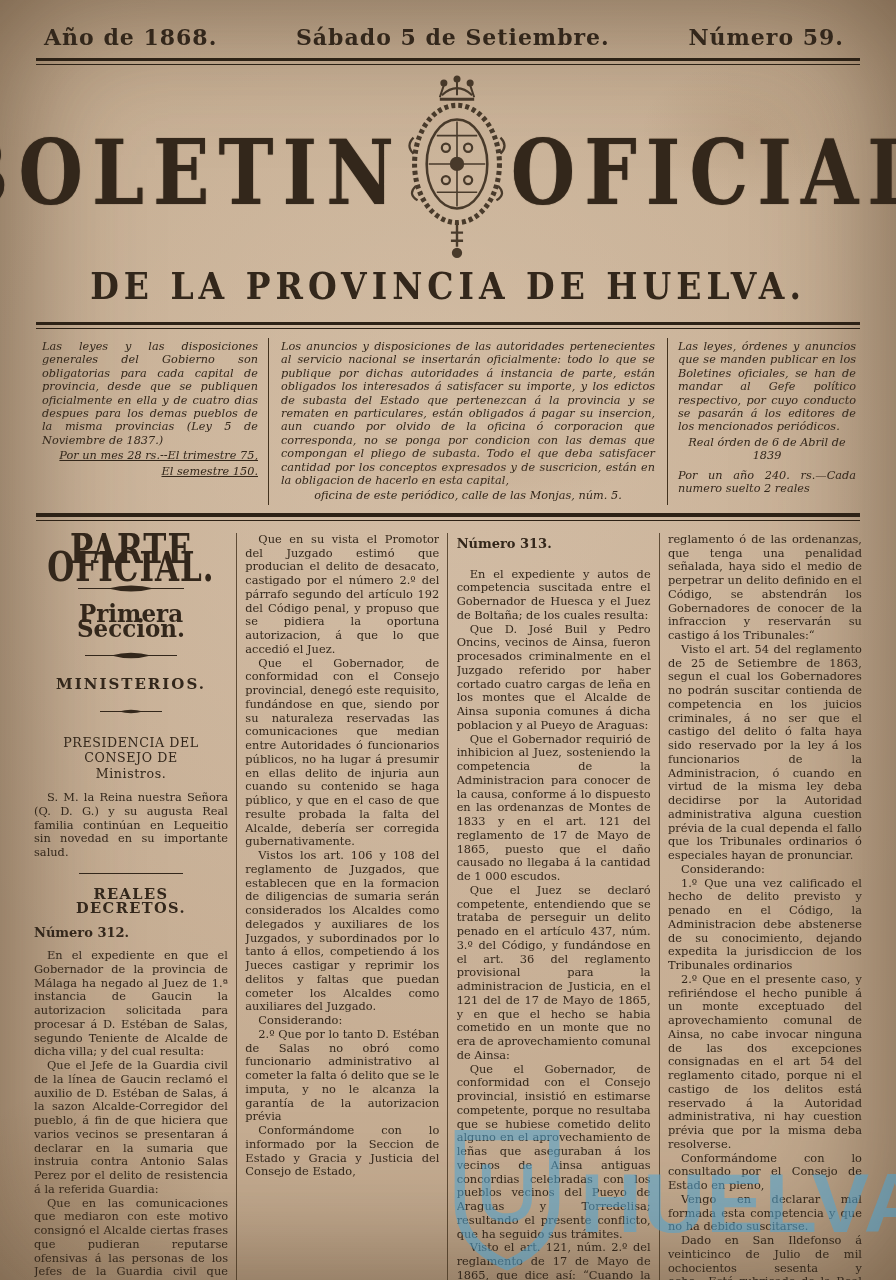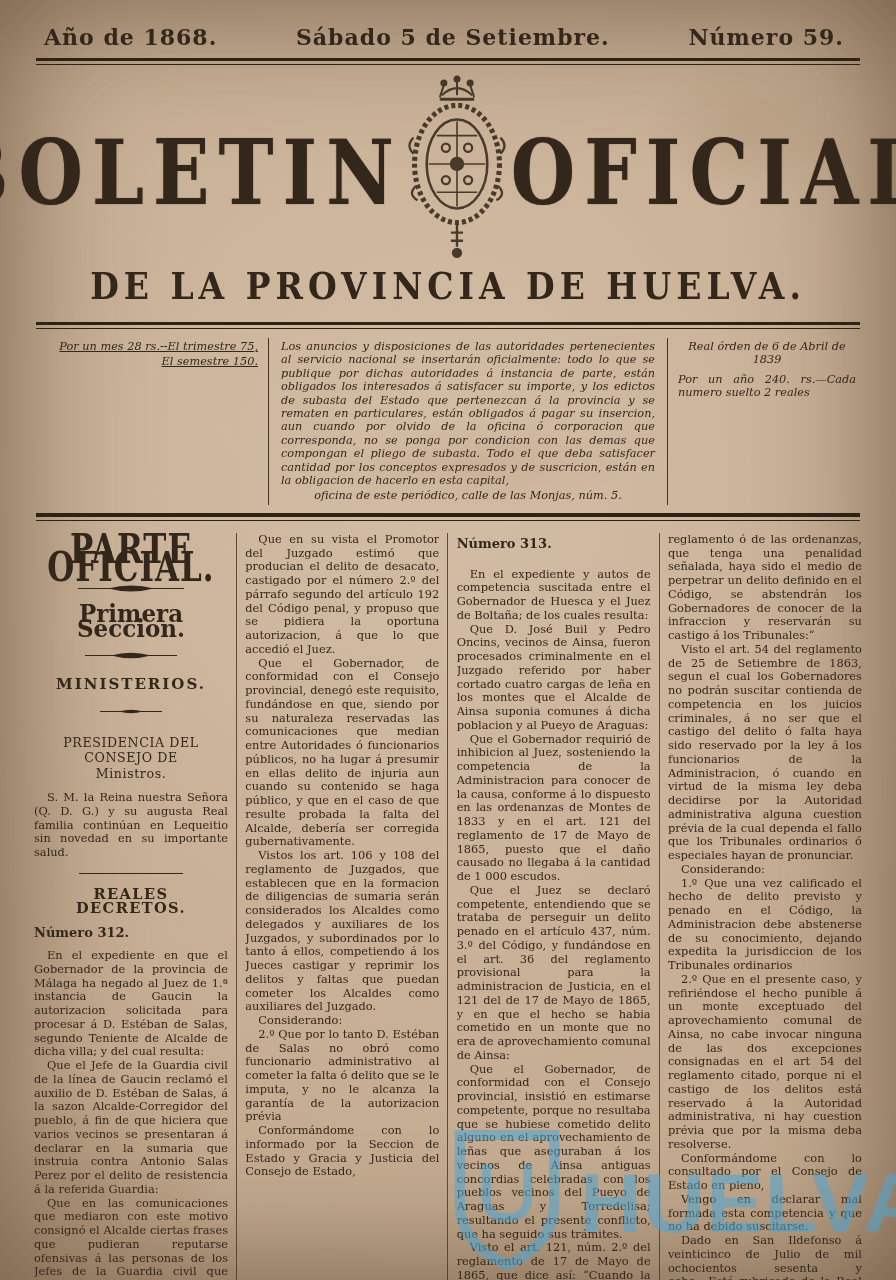--- a/index.html
+++ b/index.html
@@ -126,30 +126,32 @@
         </g>
       </svg>
     </div>
     <span class="mast-word">OFICIAL</span>
   </div>
   <div class="mast-sub">DE LA PROVINCIA DE HUELVA.</div>
   <div class="dbl-rule"></div>
 
   <div class="notices">
     <div class="notice n-left">
+      <p>Las leyes y las disposiciones generales del Gobierno son obligatorias para cada capital de provincia, desde que se publiquen oficialmente en ella y de cuatro dias despues para los demas pueblos de la misma provincias (Ley 5 de Noviembre de 1837.)</p>
       <p class="tright">Por un mes 28 rs.--El trimestre 75,</p>
       <p class="tright">El semestre 150.</p>
     </div>
     <div class="vr"></div>
     <div class="notice n-center">
       <p>Los anuncios y disposiciones de las autoridades pertenecientes al servicio nacional se insertarán oficialmente: todo lo que se publique por dichas autoridades á instancia de parte, están obligados los interesados á satisfacer su importe, y los edictos de subasta del Estado que pertenezcan á la provincia y se rematen en particulares, están obligados á pagar su insercion, aun cuando por olvido de la oficina ó corporacion que corresponda, no se ponga por condicion con las demas que compongan el pliego de subasta. Todo el que deba satisfacer cantidad por los conceptos expresados y de suscricion, están en la obligacion de hacerlo en esta capital,</p>
       <p class="tcenter">oficina de este periódico, calle de las Monjas, núm. 5.</p>
     </div>
     <div class="vr"></div>
     <div class="notice n-right">
+      <p>Las leyes, órdenes y anuncios que se manden publicar en los Boletines oficiales, se han de mandar al Gefe político respectivo, por cuyo conducto se pasarán á los editores de los mencionados periódicos.</p>
       <p class="tcenter">Real órden de 6 de Abril de 1839</p>
       <p style="margin-top:6px">Por un año 240. rs.—Cada numero suelto 2 reales</p>
     </div>
   </div>
   <div class="dbl-rule thick"></div>
 
   <div class="bodycols">
 
     <div class="col">
       <div class="h-part">PARTE OFICIAL.</div>

